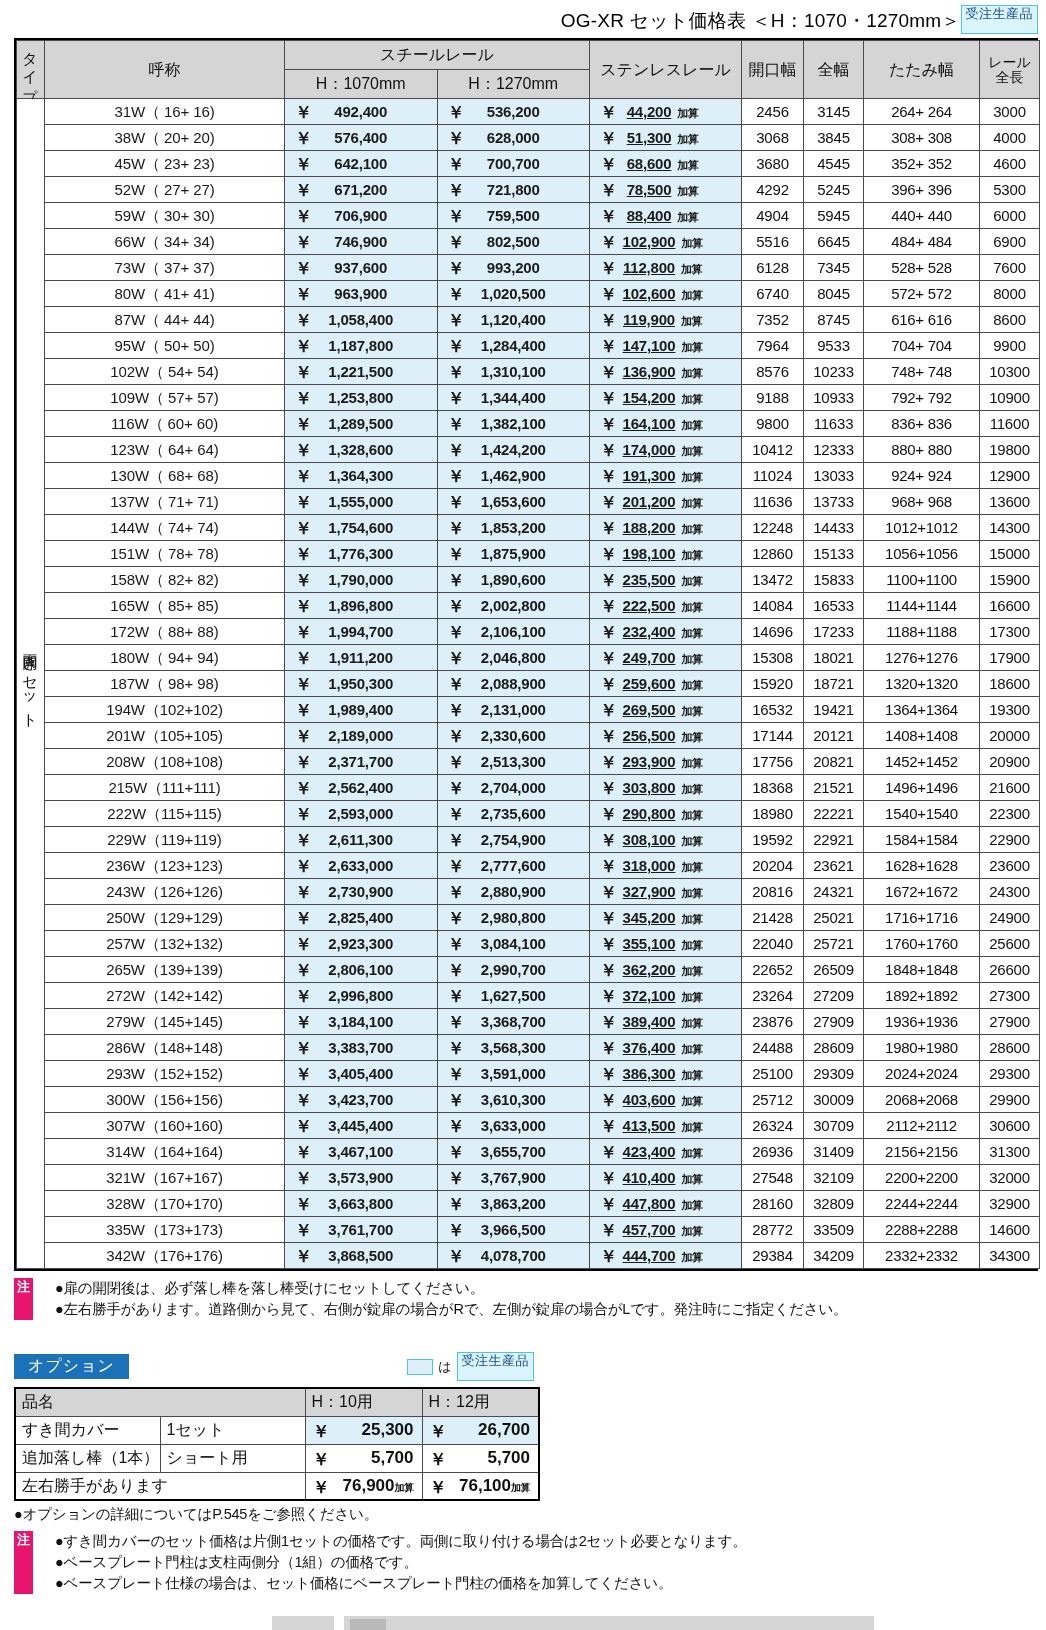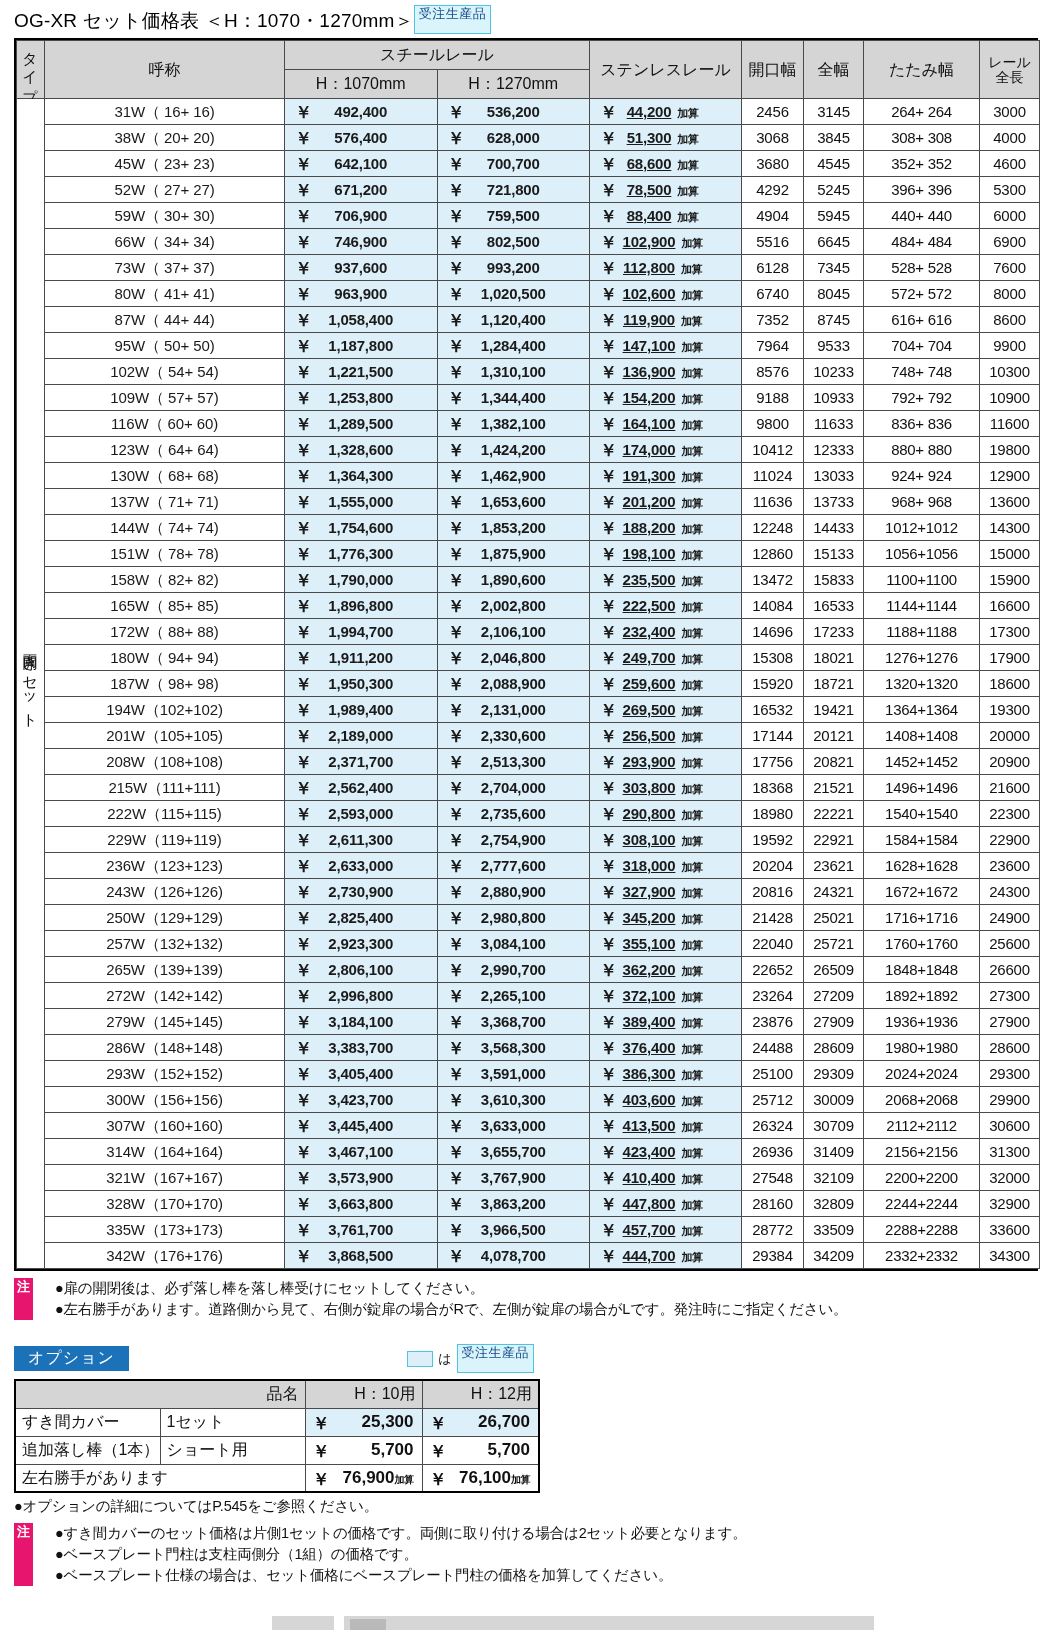--- a/index.html
+++ b/index.html
@@ -13,21 +13,21 @@
     font-family: "Liberation Sans", "DejaVu Sans", sans-serif;
     color: #1a1a1a;
     overflow: hidden;
     position: relative;
   }
 
   
   .title-row {
     display: flex;
     align-items: flex-end;
-    justify-content: flex-start;
+    justify-content: flex-end;
     padding: 8px 8px 4px 14px;
     height: 38px;
     border-radius: 16px;
   }
   .page-title {
     font-size: 19px;
     font-weight: 400;
     letter-spacing: .2px;
     white-space: nowrap;
     color: #000;
@@ -171,21 +171,21 @@
     line-height: 21px;
     color: #111;
     white-space: nowrap;
     letter-spacing: -0.2px;
   }
 
   
   .option-head {
     display: flex;
     align-items: center;
-    margin: 24px 0 6px 14px;
+    margin: 32px 0 6px 14px;
     width: 520px;
     justify-content: space-between;
   }
   .option-tag {
     background: #1b72b8;
     color: #fff;
     font-size: 16px;
     padding: 3px 14px 4px 14px;
     letter-spacing: 1px;
     line-height: 1.1;
@@ -214,21 +214,21 @@
     border: 1px solid #4a4a4a;
     font-size: 16px;
     font-weight: 400;
     height: 28px;
     padding: 0 6px;
     white-space: nowrap;
     color: #111;
   }
   table.option thead th {
     background: #d5d5d5;
-    text-align: right;
+    text-align: left;
     font-size: 16px;
   }
   th.o-name { width: 290px; }
   th.o-h10, th.o-h12 { width: 117px; }
   table.option td.oname { text-align: left; width: 145px; }
   table.option td.ospec { text-align: left; width: 145px; }
   table.option td.oprice {
     text-align: right;
     font-weight: bold;
     font-size: 17px;
@@ -639,21 +639,21 @@
           <td class="price"><span class="yen">￥</span><span class="num">2,990,700</span></td>
           <td class="price stainless"><span class="yen">￥</span><span class="num">362,200</span><span class="kasan">加算</span></td>
           <td class="dim">22652</td>
           <td class="dim">26509</td>
           <td class="dim fold">1848+1848</td>
           <td class="dim">26600</td>
         </tr>
         <tr>
           <td class="nominal">272W（142+142)</td>
           <td class="price"><span class="yen">￥</span><span class="num">2,996,800</span></td>
-          <td class="price"><span class="yen">￥</span><span class="num">2,265,100</span></td>
+          <td class="price"><span class="yen">￥</span><span class="num">1,627,500</span></td>
           <td class="price stainless"><span class="yen">￥</span><span class="num">372,100</span><span class="kasan">加算</span></td>
           <td class="dim">23264</td>
           <td class="dim">27209</td>
           <td class="dim fold">1892+1892</td>
           <td class="dim">27300</td>
         </tr>
         <tr>
           <td class="nominal">279W（145+145)</td>
           <td class="price"><span class="yen">￥</span><span class="num">3,184,100</span></td>
           <td class="price"><span class="yen">￥</span><span class="num">3,368,700</span></td>
@@ -734,21 +734,21 @@
           <td class="dim">32900</td>
         </tr>
         <tr>
           <td class="nominal">335W（173+173)</td>
           <td class="price"><span class="yen">￥</span><span class="num">3,761,700</span></td>
           <td class="price"><span class="yen">￥</span><span class="num">3,966,500</span></td>
           <td class="price stainless"><span class="yen">￥</span><span class="num">457,700</span><span class="kasan">加算</span></td>
           <td class="dim">28772</td>
           <td class="dim">33509</td>
           <td class="dim fold">2288+2288</td>
-          <td class="dim">33600</td>
+          <td class="dim">14600</td>
         </tr>
         <tr>
           <td class="nominal">342W（176+176)</td>
           <td class="price"><span class="yen">￥</span><span class="num">3,868,500</span></td>
           <td class="price"><span class="yen">￥</span><span class="num">4,078,700</span></td>
           <td class="price stainless"><span class="yen">￥</span><span class="num">444,700</span><span class="kasan">加算</span></td>
           <td class="dim">29384</td>
           <td class="dim">34209</td>
           <td class="dim fold">2332+2332</td>
           <td class="dim">34300</td>

